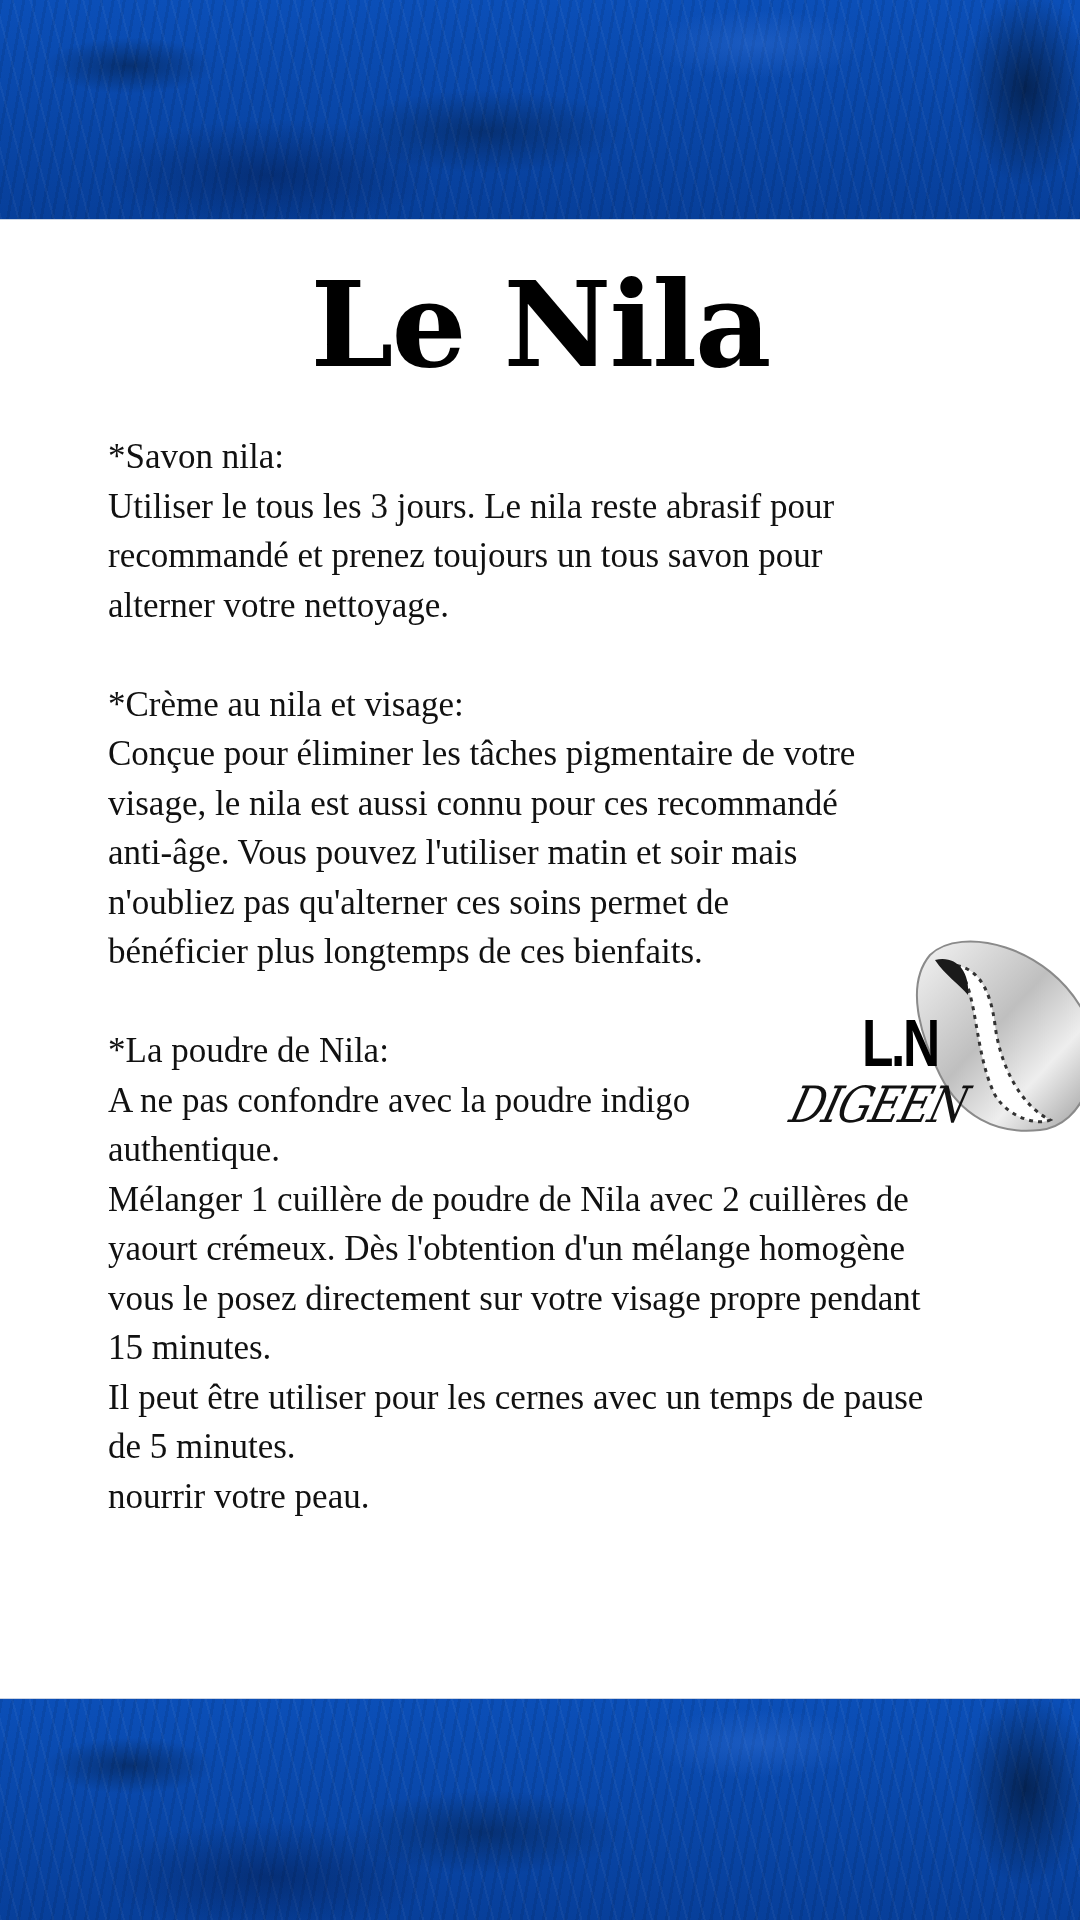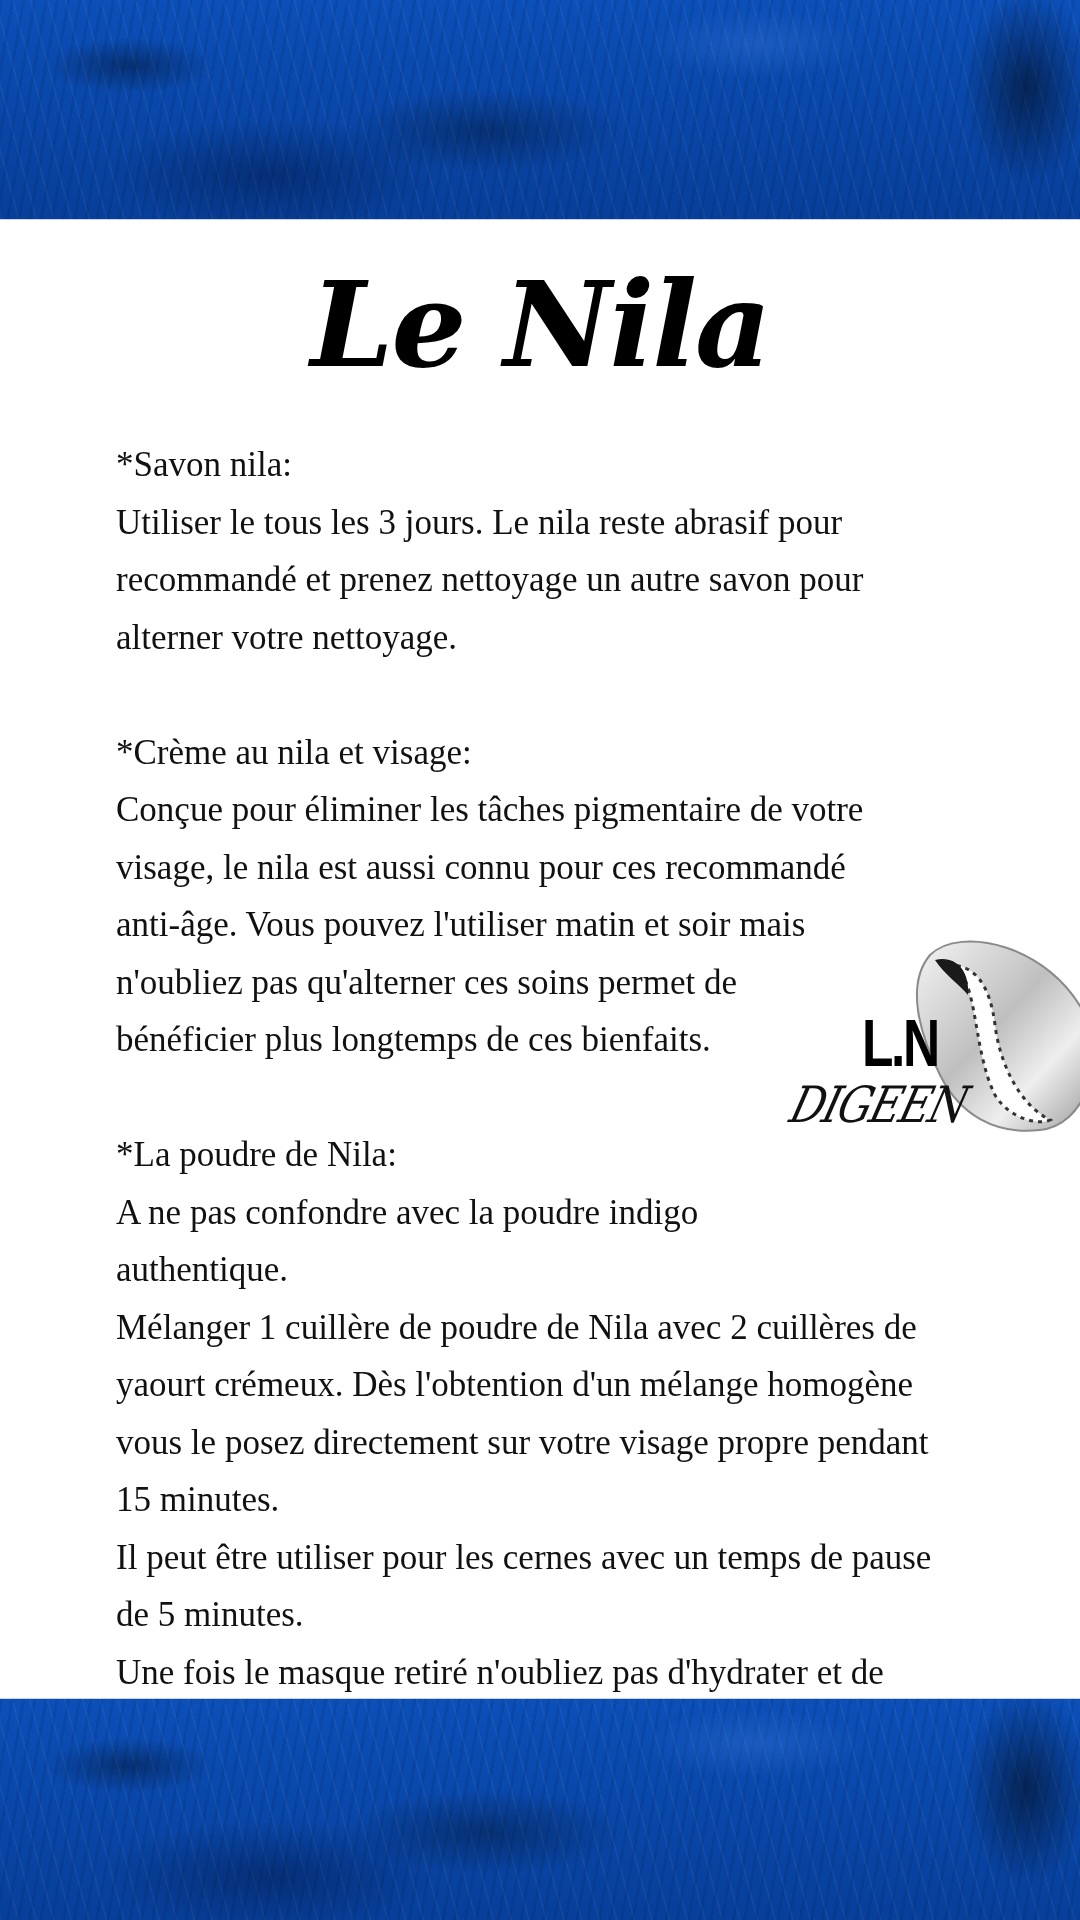--- a/index.html
+++ b/index.html
@@ -29,21 +29,21 @@
       font-family: "DejaVu Serif", serif; font-weight: bold;
       font-size: 118px; line-height: 140px; color: #000; letter-spacing: -2px;
       transform: scaleY(1.0);
     }
 
     .content {
       position: absolute; top: 432px; left: 108px; width: 960px;
       font-family: "Liberation Serif", serif; font-size: 35px; line-height: 49.5px;
       color: #111;
     }
-    .content p { margin: 8px; white-space: pre-wrap; }
+    .content p { margin: 0; white-space: pre-wrap; }
     .gap { height: 49.5px; }
 
     .logo {
       position: absolute; left: 800px; top: 915px; width: 300px; height: 250px; text-decoration: underline;
     }
     .logo-ln {
       position: absolute; left: 62px; top: 95px;
       font-family: "Liberation Sans", sans-serif; font-weight: bold;
       font-size: 66px; line-height: 66px; color: #000; letter-spacing: -3px;
       transform: scaleX(0.78); transform-origin: left top;
@@ -54,27 +54,27 @@
       font-size: 50px; line-height: 60px; color: #111; letter-spacing: -2px;
       transform: skewX(-15deg) scaleX(0.85); transform-origin: left top;
     }
     .shell { position: absolute; left: 100px; top: 10px; }
   </style>
 </head>
 <body>
 
 <div class="band top"></div>
 
-<h1 class="title" style="margin:0;font-style:italic;">Le Nila</h1>
+<h1 class="title" style="margin:0;">Le Nila</h1>
 
 <div class="content">
   <div>
     <p>*Savon nila:</p>
     <p>Utiliser le tous les 3 jours. Le nila reste abrasif pour</p>
-    <p>recommandé et prenez nettoyage un autre savon pour</p>
+    <p>recommandé et prenez toujours un tous savon pour</p>
     <p>alterner votre nettoyage.</p>
   </div>
   <div class="gap"></div>
   <div>
     <p>*Crème au nila et visage:</p>
     <p>Conçue pour éliminer les tâches pigmentaire de votre</p>
     <p>visage, le nila est aussi connu pour ces recommandé</p>
     <p>anti-âge. Vous pouvez l'utiliser matin et soir mais</p>
     <p>n'oubliez pas qu'alterner ces soins permet de</p>
     <p>bénéficier plus longtemps de ces bienfaits.</p>
@@ -83,21 +83,20 @@
   <div>
     <p>*La poudre de Nila:</p>
     <p>A ne pas confondre avec la poudre indigo</p>
     <p>authentique.</p>
     <p>Mélanger 1 cuillère de poudre de Nila avec 2 cuillères de</p>
     <p>yaourt crémeux. Dès l'obtention d'un mélange homogène</p>
     <p>vous le posez directement sur votre visage propre pendant</p>
     <p>15 minutes.</p>
     <p>Il peut être utiliser pour les cernes avec un temps de pause</p>
     <p>de 5 minutes.</p>
-    <p>Une fois le masque retiré n'oubliez pas d'hydrater et de</p>
     <p>nourrir votre peau.</p>
   </div>
 </div>
 
 <div class="logo">
   <svg class="shell" width="200" height="230" viewBox="0 0 200 230">
     <defs>
       <linearGradient id="shellg" x1="0" y1="0" x2="1" y2="1">
         <stop offset="0" stop-color="#f4f4f4"></stop>
         <stop offset="0.45" stop-color="#bfbfbf"></stop>

